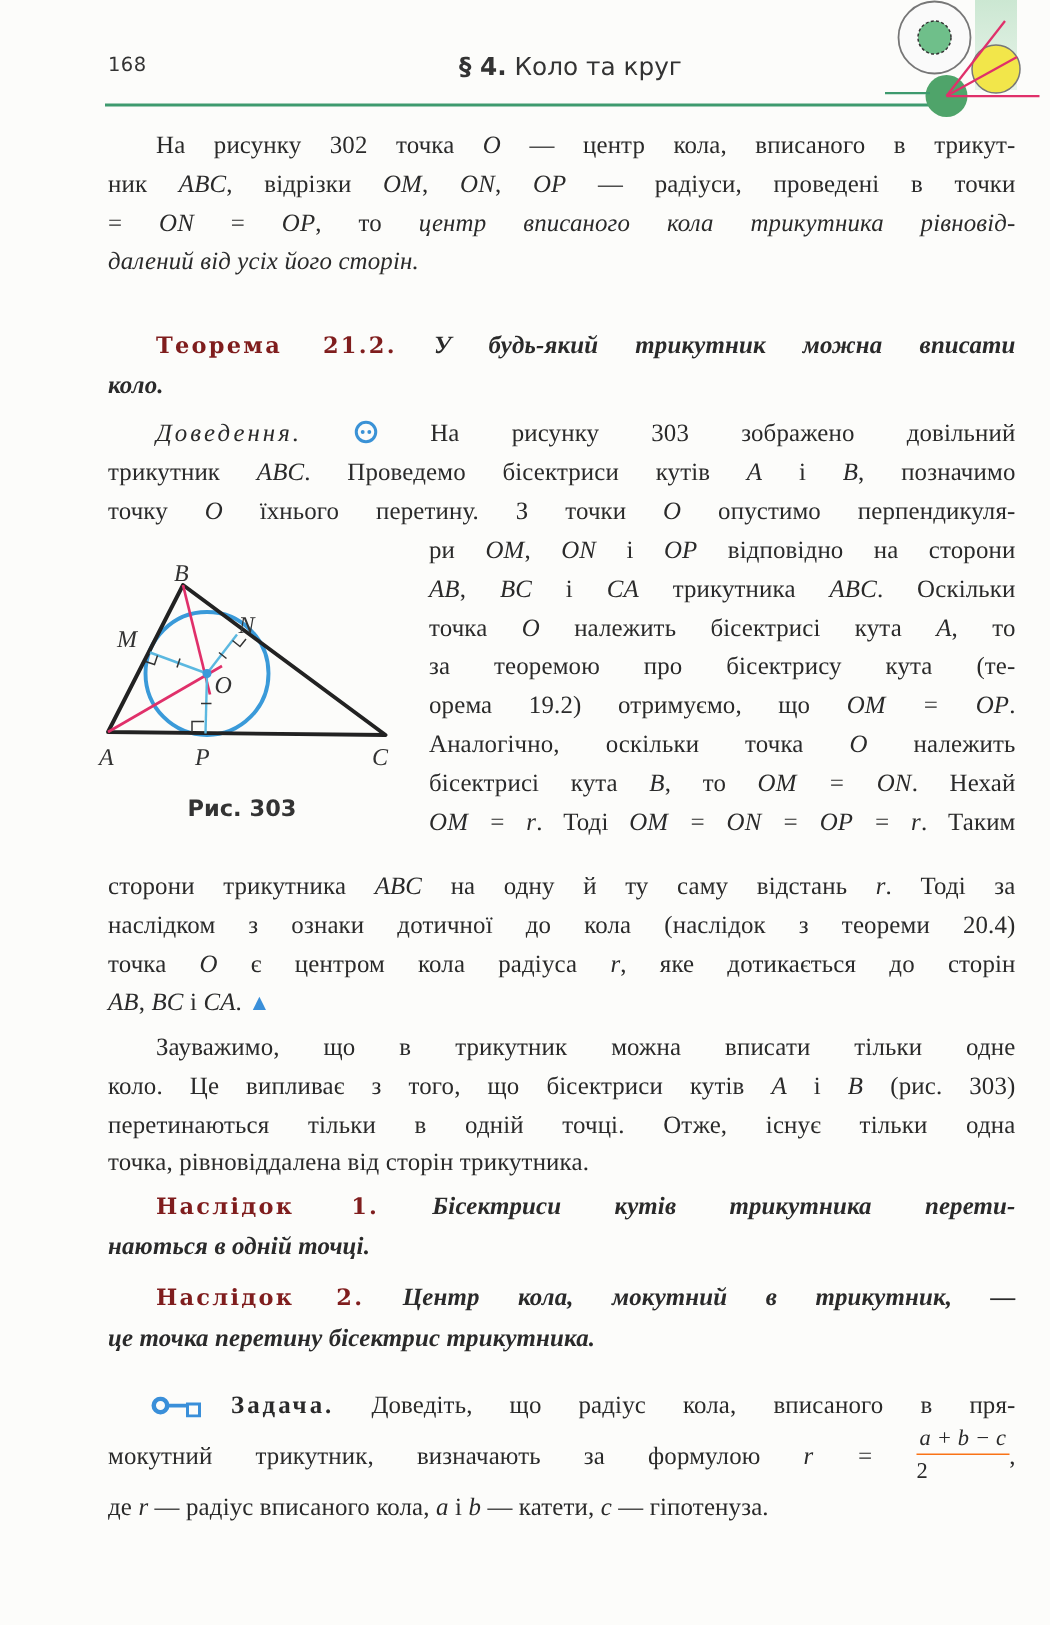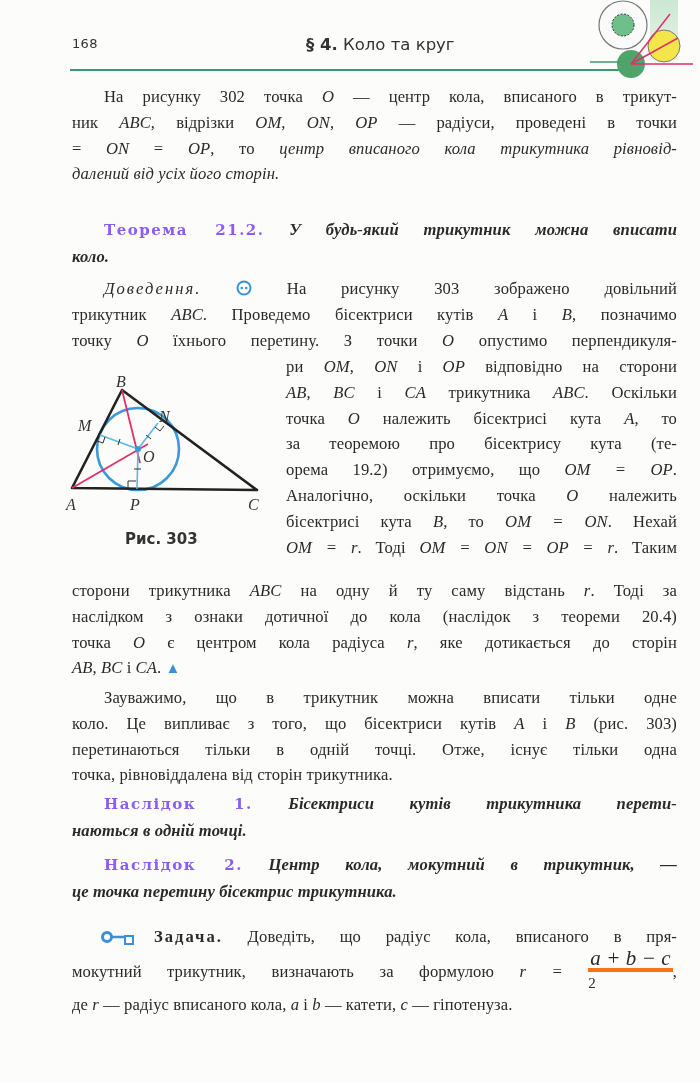--- a/index.html
+++ b/index.html
@@ -36,36 +36,36 @@
     text-align: justify;
     font-family: "Liberation Serif", "DejaVu Serif", serif;
     letter-spacing: 0.1px;
   }
   .txt .line { display: block; white-space: nowrap; text-align-last: justify; text-align: justify; }
   .line.last { text-align-last: left; }
   .ind { padding-left: 32px; }
   i.m { font-style: italic; }
   .it { font-style: italic; }
   .blue-lbl {
-    color: #8b5cf6; font-weight: bold; letter-spacing: 1.5px;
+    color: #7f1d1d; font-weight: bold; letter-spacing: 1.5px;
     font-family: "DejaVu Serif", serif; font-size: 15px;
   }
   .bi { font-weight: bold; font-style: italic; }
   .spaced { letter-spacing: 2px; }
   .narrow { position: absolute; left: 286px; width: 391px; }
   .tri-mark { color: #3a8fd9; font-size: 15px; }
   .key-icon { display: inline-block; vertical-align: middle; margin-right: 14px; }
   .fig { position: absolute; left: 60px; top: 360px; width: 220px; height: 200px; }
   .fig-cap {
     position: absolute; left: 125px; top: 530px;
     font-family: "DejaVu Sans", "Liberation Sans", sans-serif; font-weight: bold;
     font-size: 15px; color: #333;
   }
   .frac { display: inline-block; vertical-align: middle; text-align: center; font-style: italic; position: relative; top: -2px; }
-  .frac .num { display: block; border-bottom: 4px solid #f97316; padding: 0 2px; line-height: 20px; font-size: 21px; }
+  .frac .num { display: block; border-bottom: 1px solid #f97316; padding: 0 2px; line-height: 20px; font-size: 15px; }
   .frac .den { display: block; line-height: 22px; font-style: normal; font-size: 15px; }
 </style>
 </head>
 <body>
 
 <div class="page">
 
   <span class="hdr-num">168</span>
   <span class="hdr-title"><b>§ 4.</b> <span>Коло та круг</span></span>
   <div class="hdr-rule"></div>

